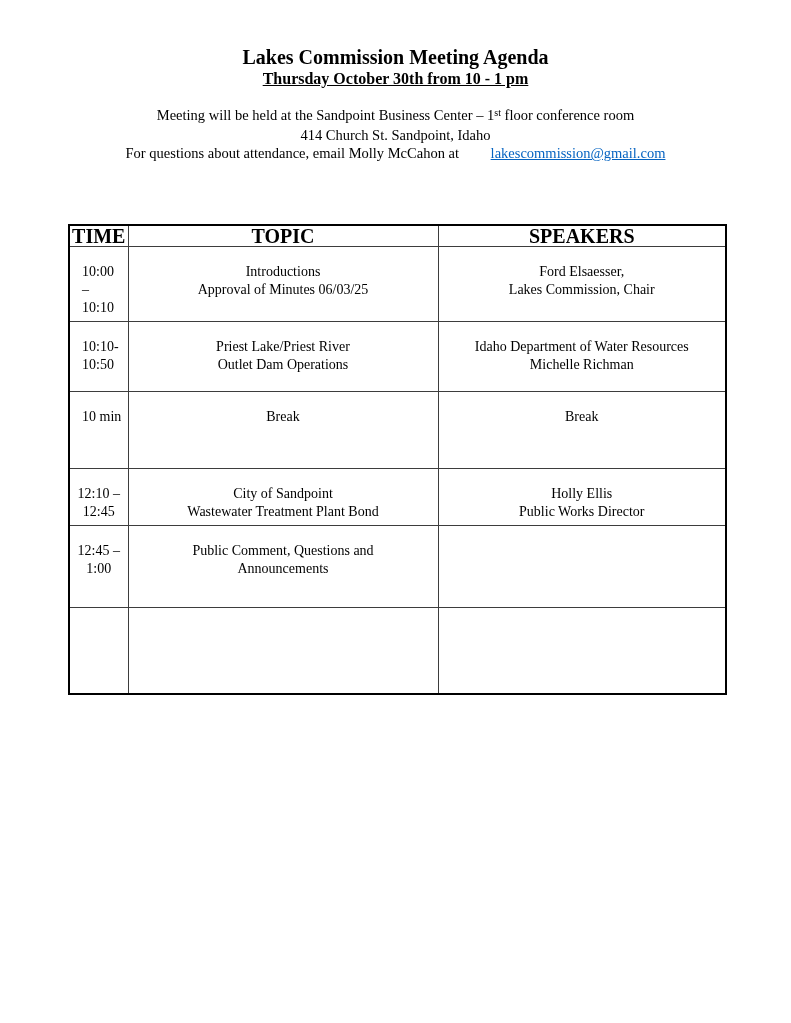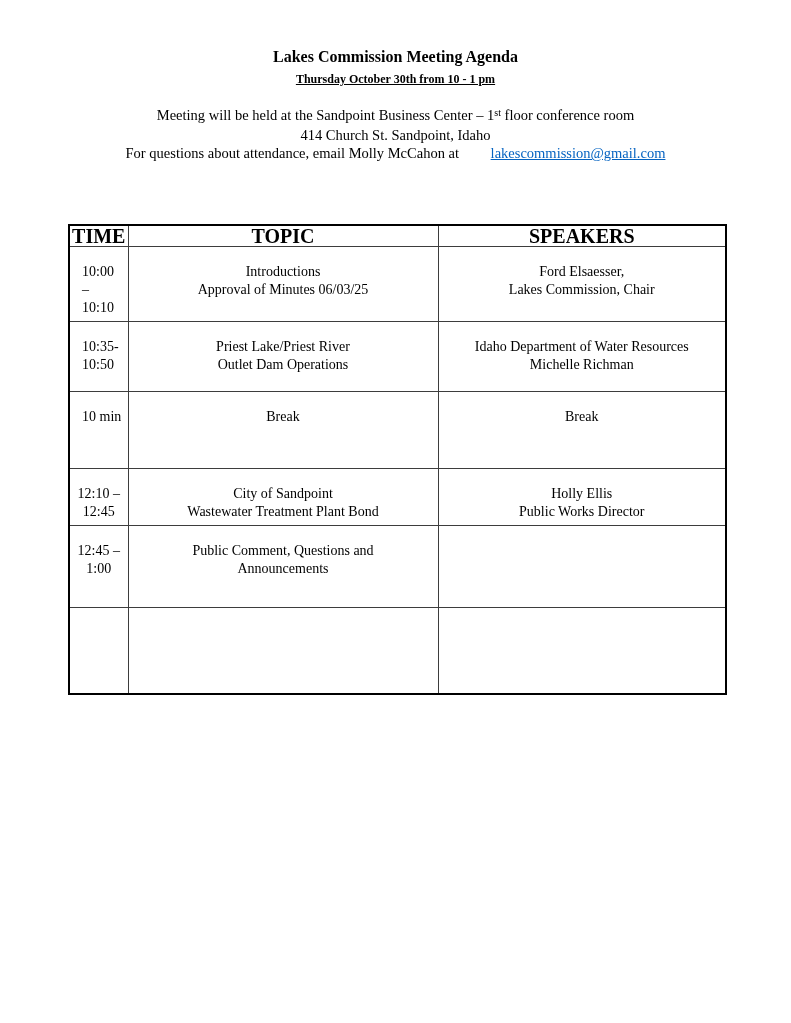--- a/index.html
+++ b/index.html
@@ -12,22 +12,22 @@
     color: #000000;
     overflow: hidden;
   }
   .doc {
     width: 791px;
     height: 1023px;
     padding-top: 46px;
     box-sizing: border-box;
   }
   .title-block { text-align: center; line-height: 22px; }
-  .title-line1 { font-size: 16px; font-weight: bold; }
-  .title-line2 { font-size: 12px; font-weight: bold; text-decoration: underline; }
+  .title-line1 { font-size: 20px; font-weight: bold; }
+  .title-line2 { font-size: 16px; font-weight: bold; text-decoration: underline; }
   .intro-block {
     margin-top: 16px;
     text-align: center;
     font-size: 14.5px;
     line-height: 18px;
   }
   .intro-line { white-space: nowrap; }
   .superscript {
     font-size: 10px;
     position: relative;
@@ -118,21 +118,21 @@
             <div>Introductions</div>
             <div>Approval of Minutes 06/03/25</div>
           </td>
           <td class="col-speakers">
             <div>Ford Elsaesser,</div>
             <div>Lakes Commission, Chair</div>
           </td>
         </tr>
         <tr>
           <td class="col-time">
-            <div>10:35-</div>
+            <div>10:10-</div>
             <div>10:50</div>
           </td>
           <td class="col-topic">
             <div>Priest Lake/Priest River</div>
             <div>Outlet Dam Operations</div>
           </td>
           <td class="col-speakers">
             <div>Idaho Department of Water Resources</div>
             <div>Michelle Richman</div>
           </td>

